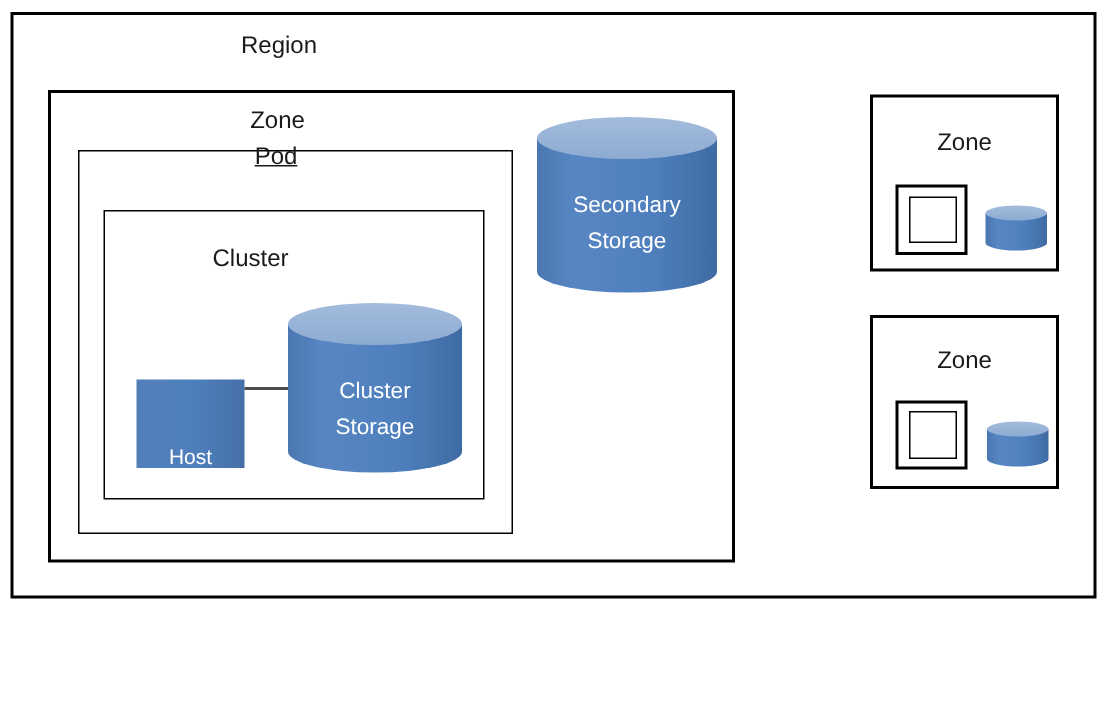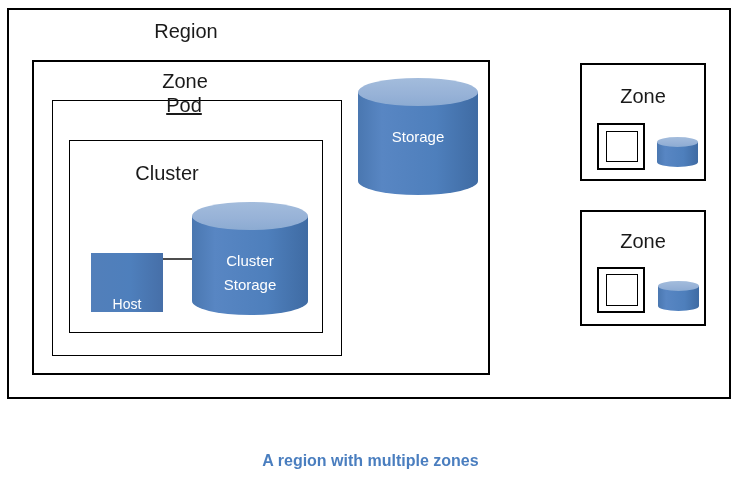--- a/index.html
+++ b/index.html
@@ -18,21 +18,21 @@
   .box {
     position: absolute;
     box-sizing: border-box;
     border: 2px solid var(--border);
     background: transparent;
   }
   .box.thin { border-width: 1.5px; }
   .label {
     position: absolute;
     transform: translateX(-50%);
-    font-size: 20px;
+    font-size: 16px;
     color: var(--label-text);
     white-space: nowrap;
     line-height: 18px;
   }
   .host {
     position: absolute;
     box-sizing: border-box;
     background: linear-gradient(90deg, #527fba 0%, var(--accent) 55%, #466fa8 100%);
     color: #ffffff;
     font-size: 14px;
@@ -119,20 +119,21 @@
     <div class="cyl-label">
       <span>Cluster</span>
       <span>Storage</span>
     </div>
   </div>
 
   <div class="cylinder" id="secondary-cyl">
     <div class="cyl-body"></div>
     <div class="cyl-top"></div>
     <div class="cyl-label">
+      <span>Secondary</span>
       <span>Storage</span>
     </div>
   </div>
 
   <div class="box" style="left:580px; top:63px; width:126px; height:118px;"></div>
   <div class="label" style="left:643px; top:87px;">Zone</div>
   <div class="box" style="left:597px; top:123px; width:48px; height:47px;"></div>
   <div class="box thin" style="left:606px; top:131px; width:32px; height:31px;"></div>
   <div class="cylinder cyl-small" style="left:657px; top:137px;">
     <div class="cyl-body"></div>
@@ -141,15 +142,14 @@
 
   <div class="box" style="left:580px; top:210px; width:126px; height:116px;"></div>
   <div class="label" style="left:643px; top:232px;">Zone</div>
   <div class="box" style="left:597px; top:267px; width:48px; height:46px;"></div>
   <div class="box thin" style="left:606px; top:274px; width:32px; height:32px;"></div>
   <div class="cylinder cyl-small" style="left:658px; top:281px;">
     <div class="cyl-body"></div>
     <div class="cyl-top"></div>
   </div>
 
-  <div class="caption">A region with multiple zones</div>
 
 </div>
 
 </body></html>

